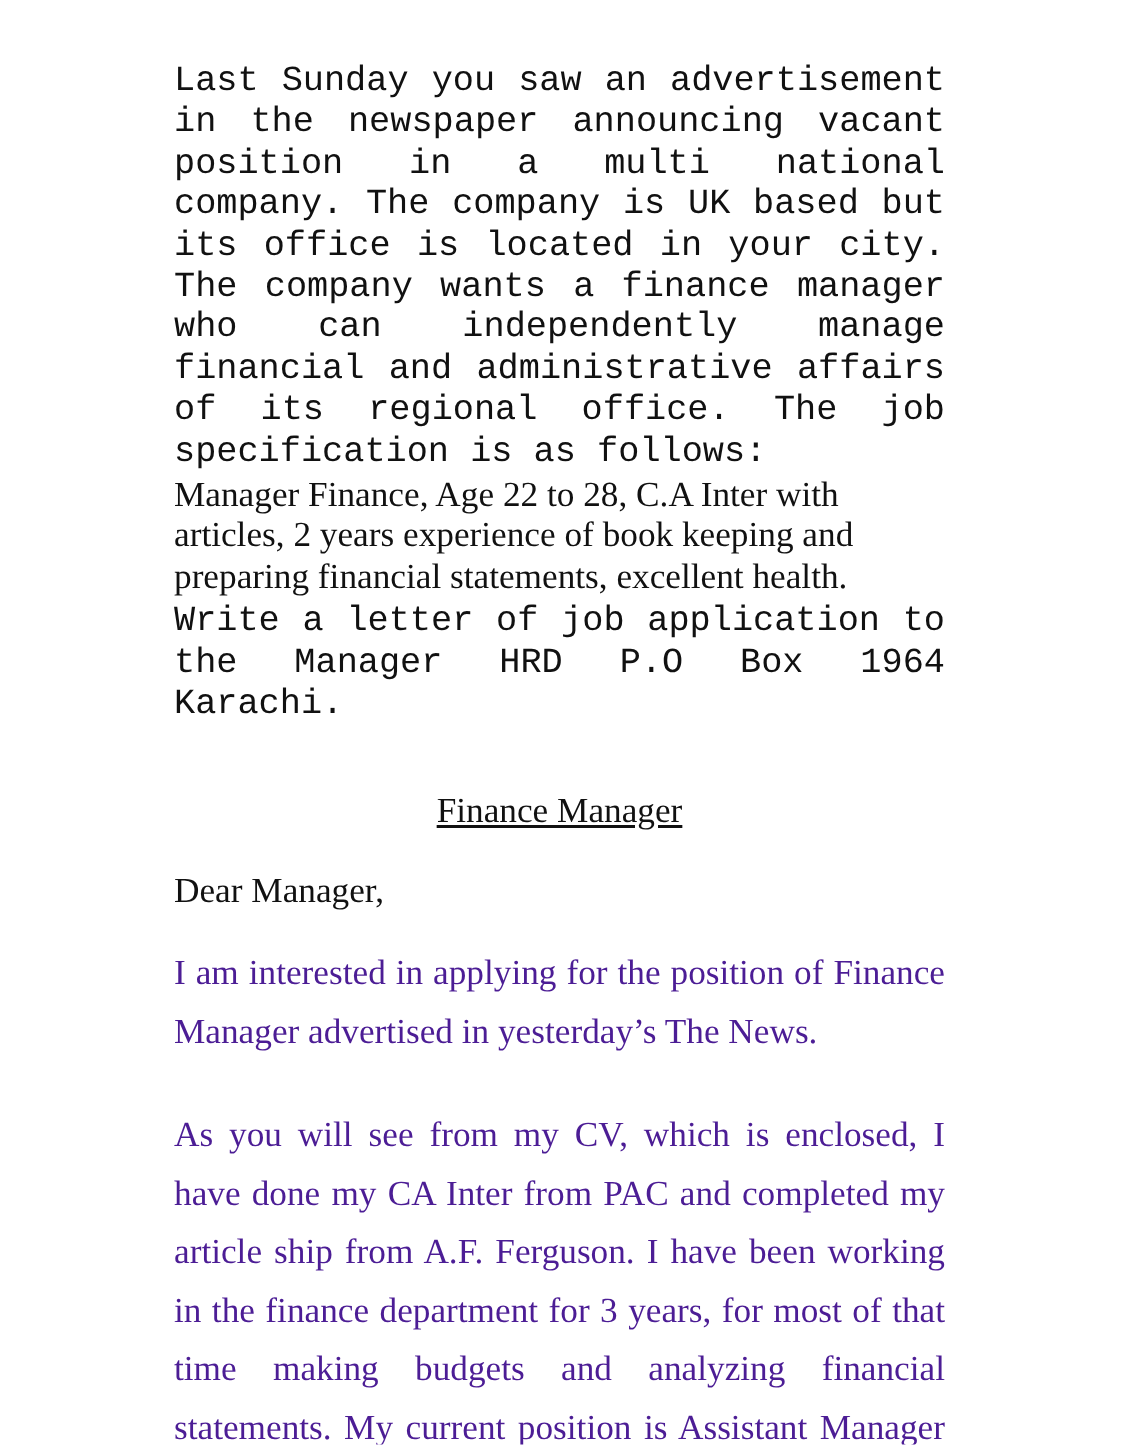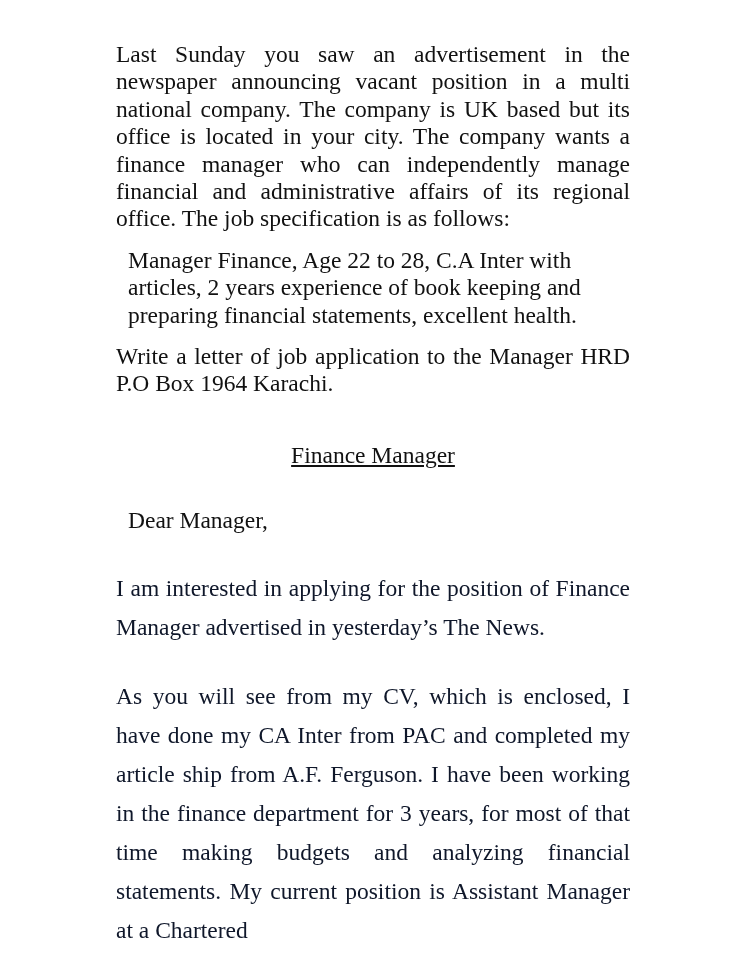--- a/index.html
+++ b/index.html
@@ -30,26 +30,27 @@
   }
 
   
   .para-justified {
     text-align: justify;
     text-justify: inter-word;
     font-size: 23.5px;
     line-height: 27.4px;
     margin: 0;
     color: #111111;
+    font-family: Liberation Mono, monospace;
   }
   .para-left {
     text-align: left;
     font-size: 23.5px;
     line-height: 27.4px;
-    margin: 12px;
+    margin: 0;
     color: #111111;
   }
 
   
   .heading-underline {
     font-size: 23.5px;
     line-height: 27.4px;
     margin: 0;
     text-align: center;
     color: #111111;
@@ -59,21 +60,21 @@
     text-underline-offset: 2px;
   }
 
   
   .para-letter {
     text-align: justify;
     text-justify: inter-word;
     font-size: 23.5px;
     line-height: 39px;
     margin: 0;
-    color: #0f172a;
+    color: #4c1d95;
   }
 
   
   .sp-2  { height: 2px; }
   .sp-22 { height: 22px; }
   .sp-26 { height: 26px; }
   .sp-30 { height: 30px; }
   .sp-44 { height: 44px; }
 </style>
 </head>

